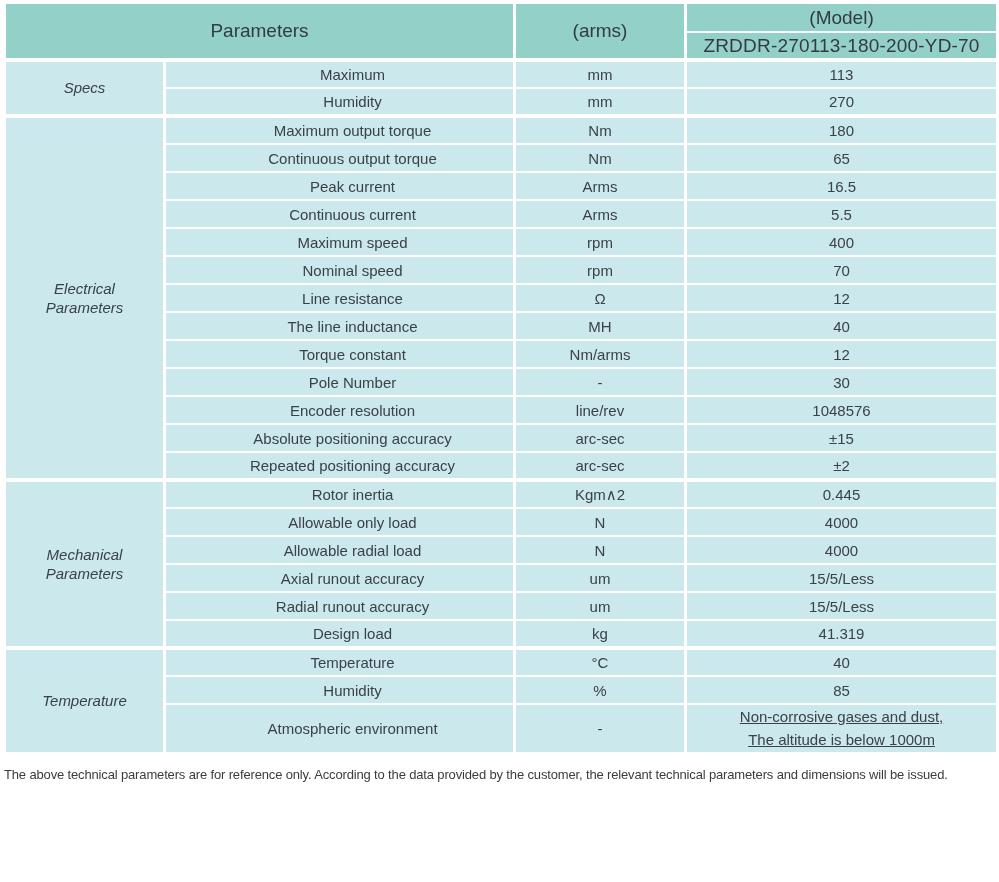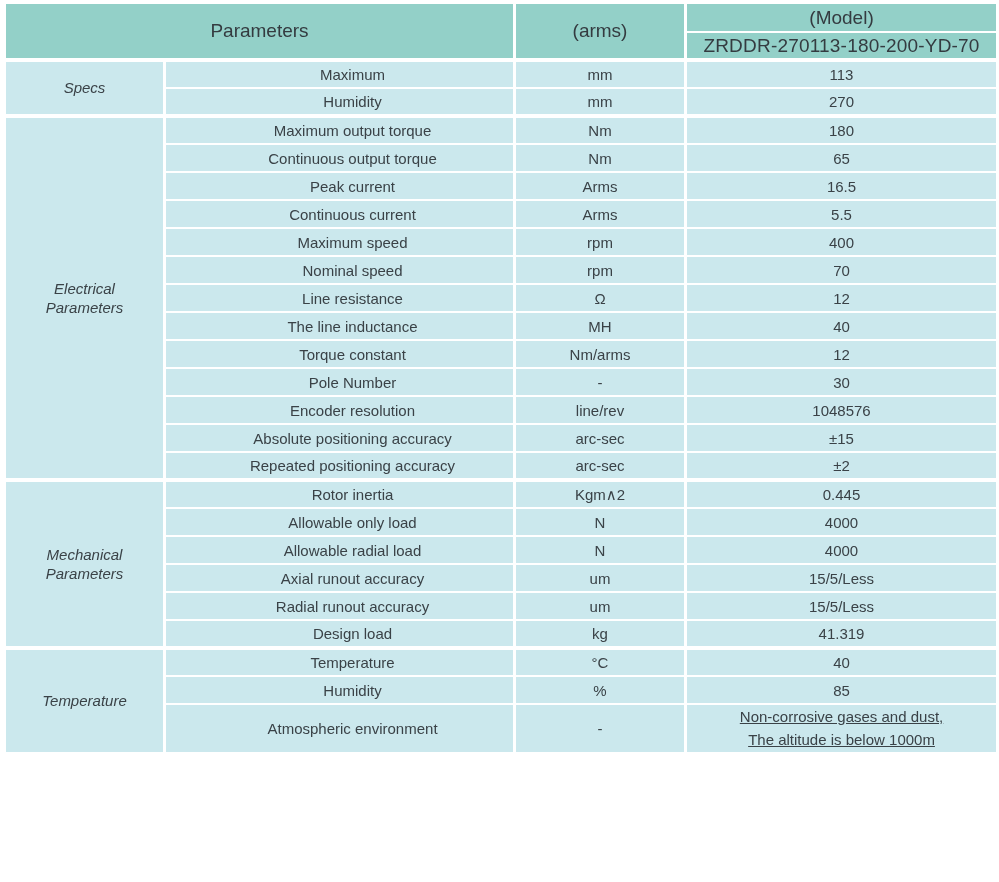--- a/index.html
+++ b/index.html
@@ -226,13 +226,14 @@
       <tr class="tall">
         <td class="pname">Atmospheric environment</td>
         <td>-</td>
         <td class="multiline">Non-corrosive gases and dust,
 The altitude is below 1000m</td>
       </tr>
 
     </tbody>
   </table>
 
+  <div class="footnote">The above technical parameters are for reference only. According to the data provided by the customer, the relevant technical parameters and dimensions will be issued.</div>
 </div>
 
 </body></html>

